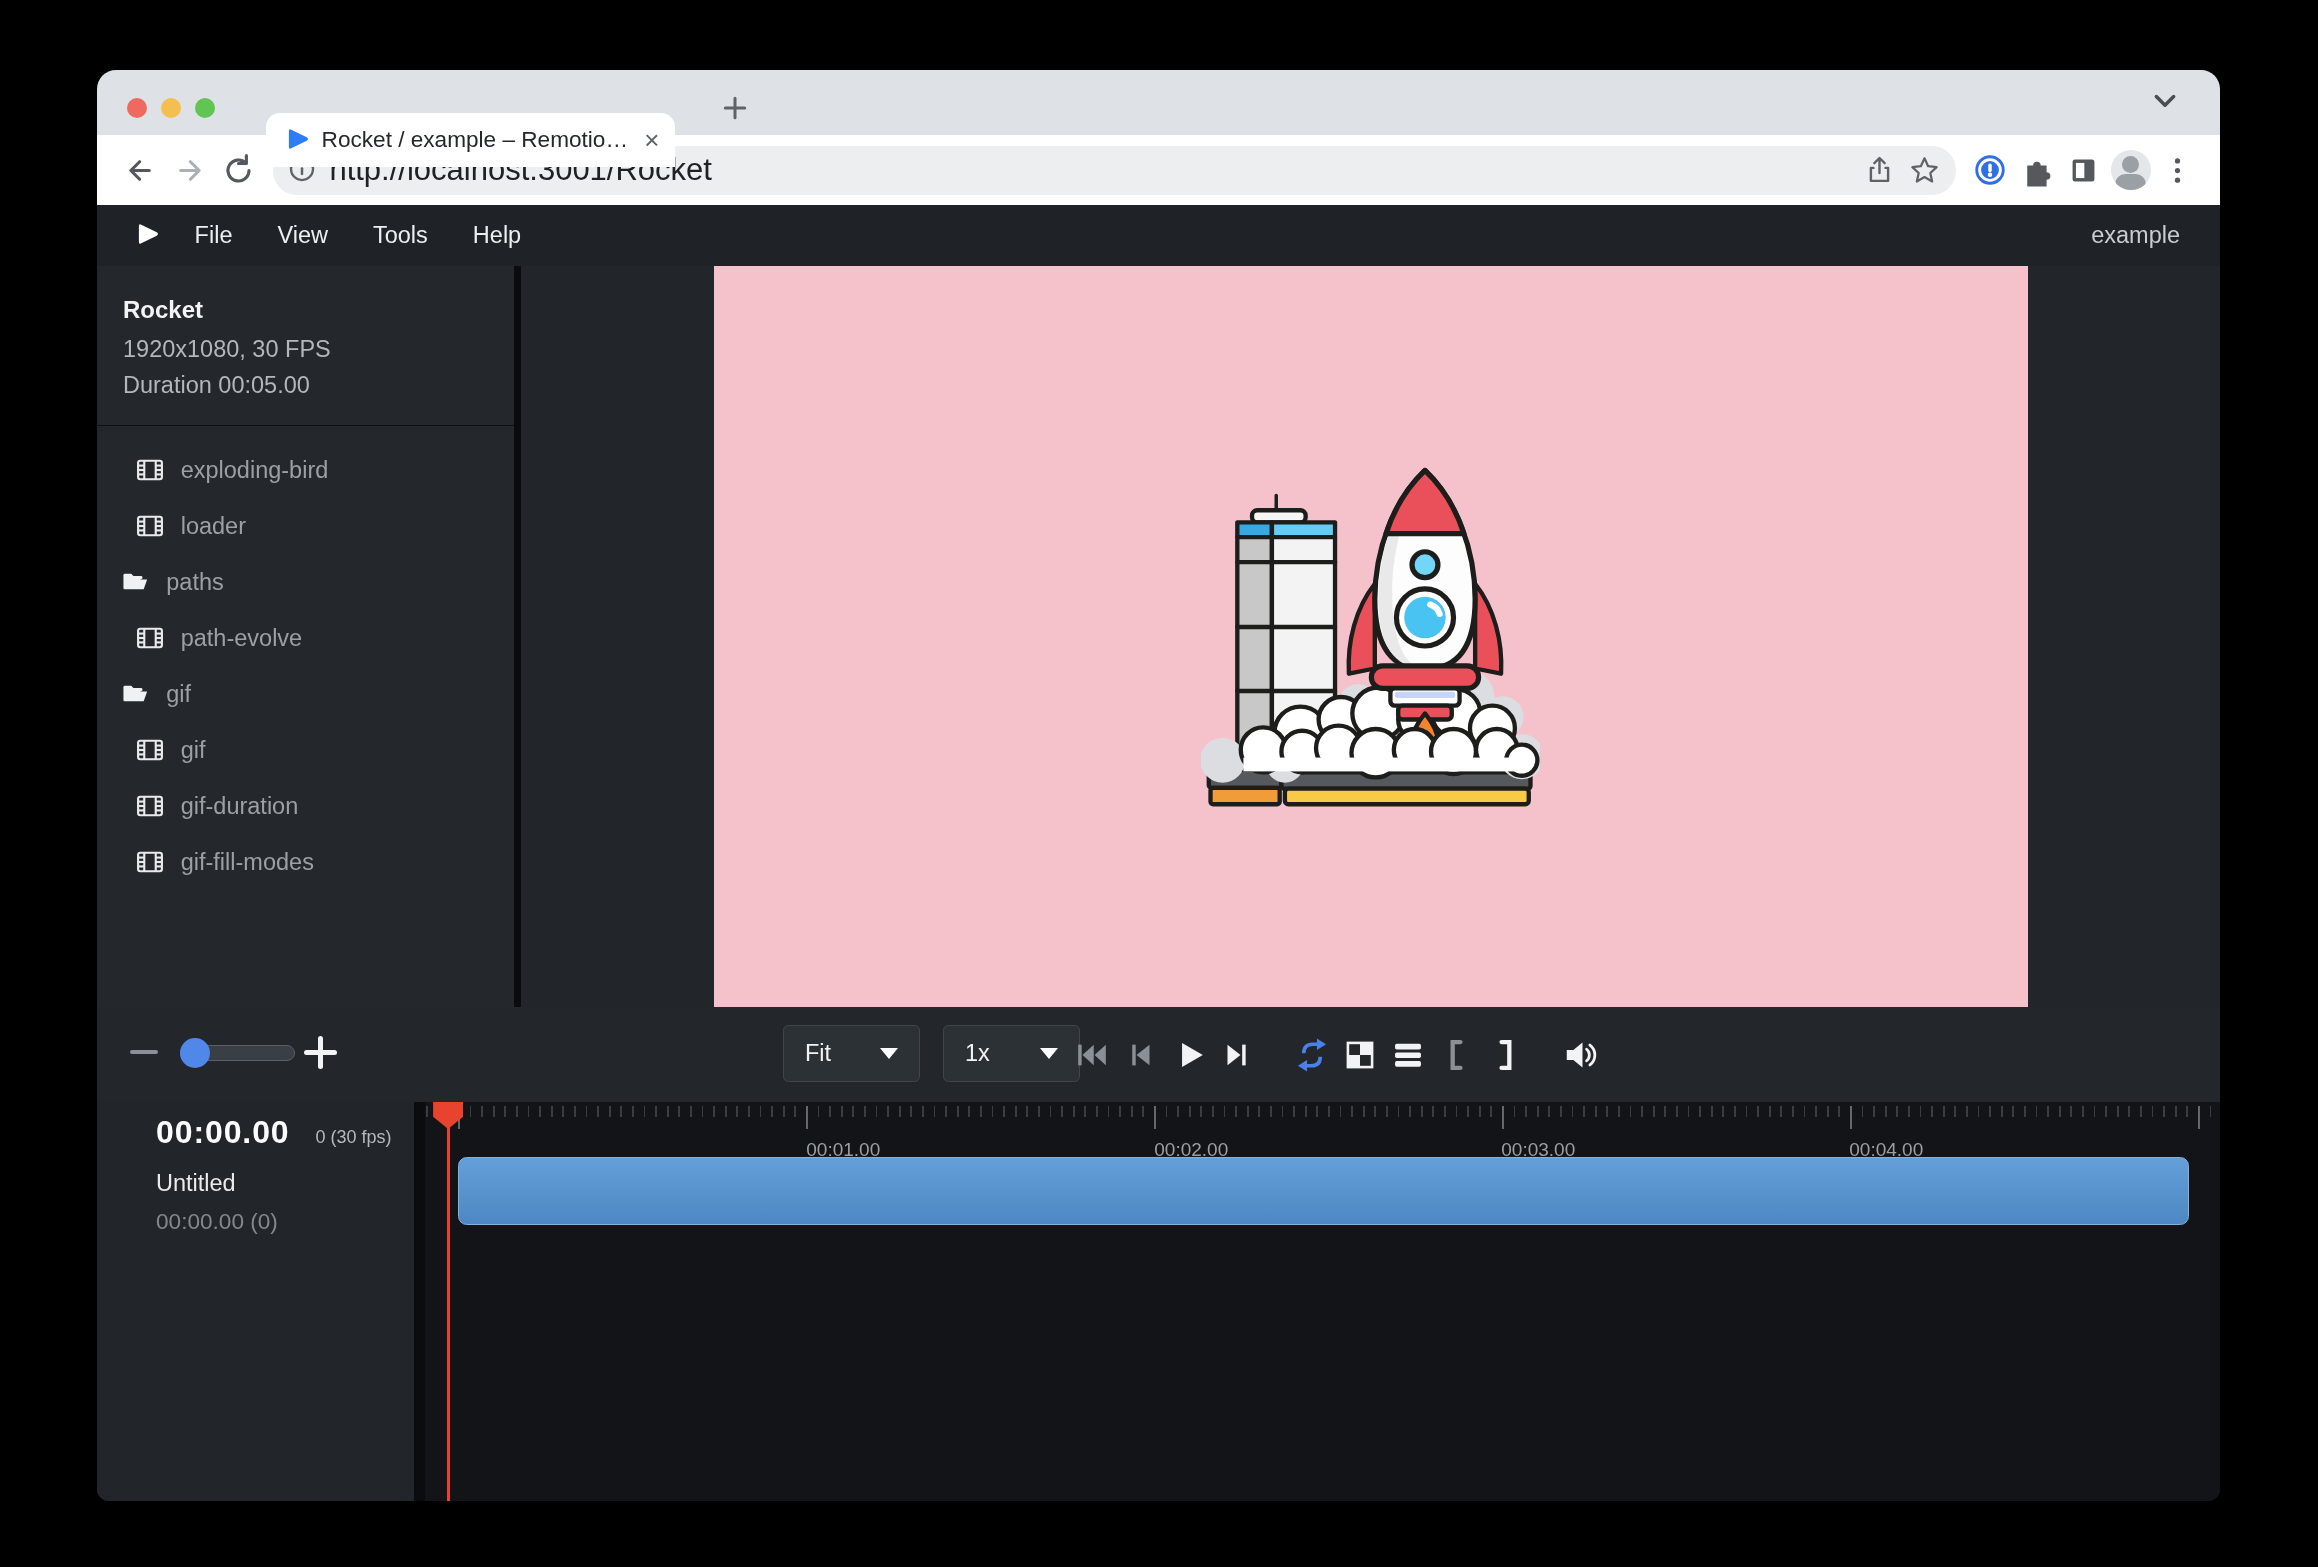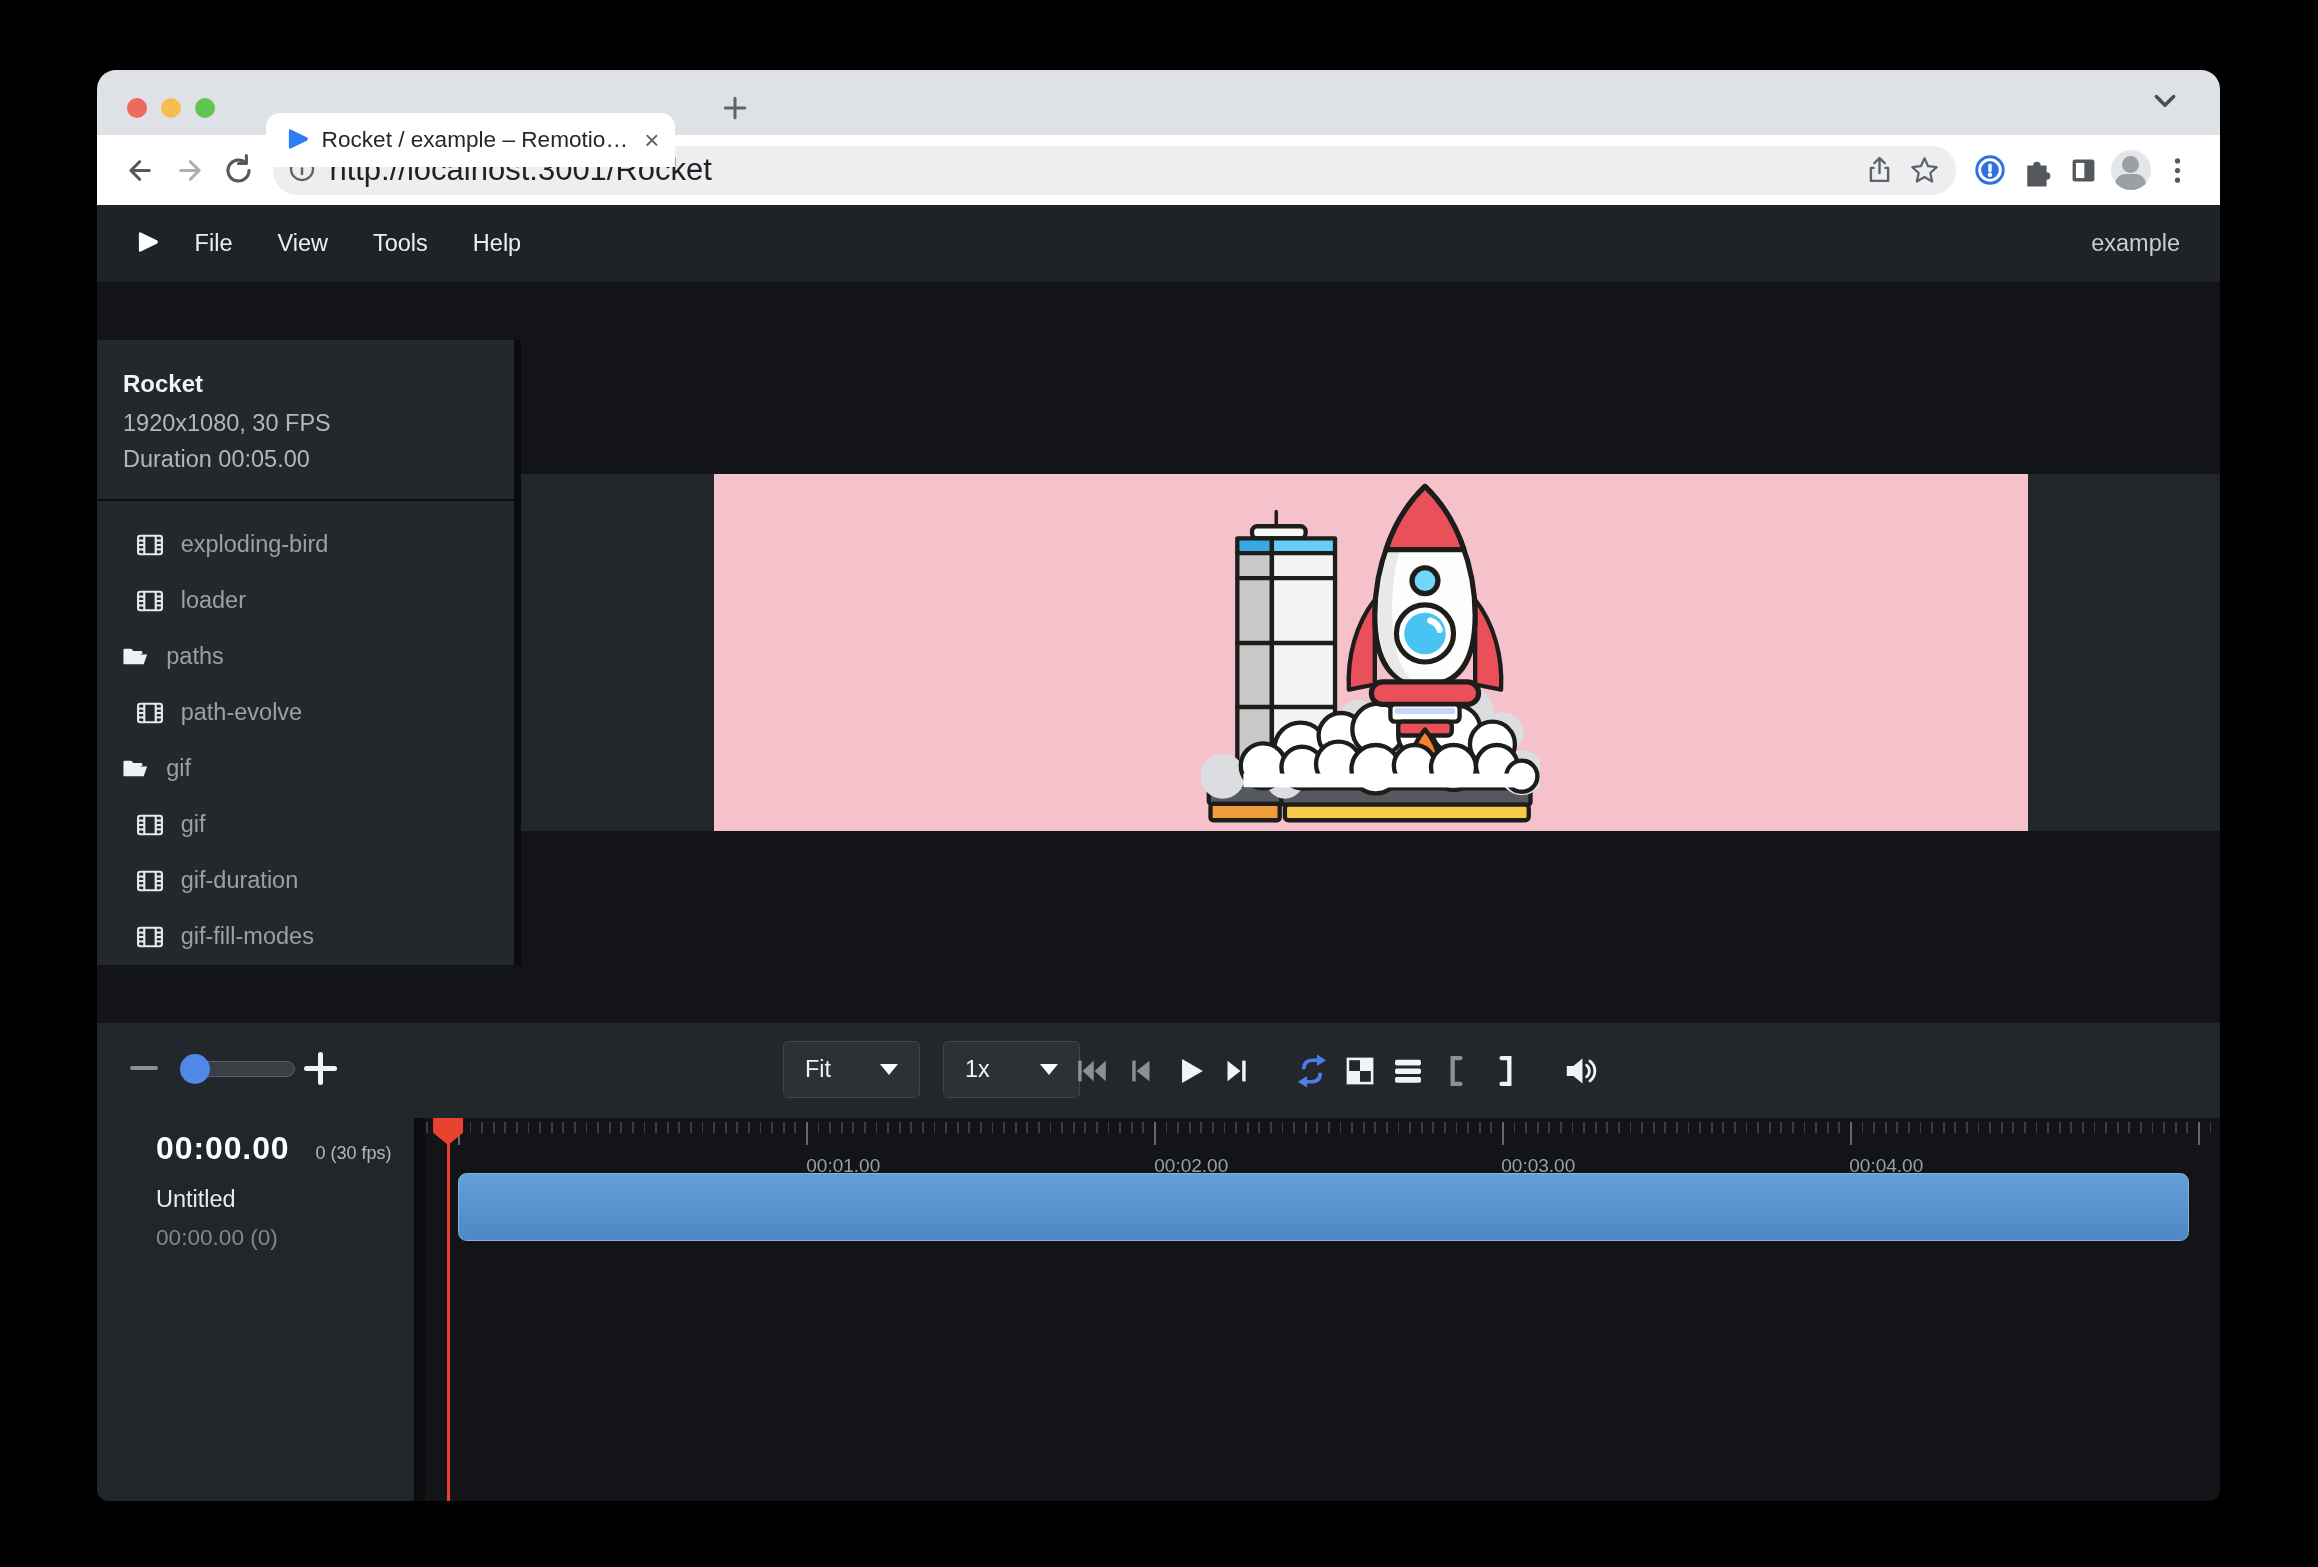--- a/index.html
+++ b/index.html
@@ -25,27 +25,27 @@
   .navbtn{width:49px;height:49px;display:flex;align-items:center;justify-content:center;flex:0 0 auto;}
   .urlpill{flex:1;height:49px;margin:0 10.4px;background:#eceef0;border-radius:24px;display:flex;align-items:center;padding:0 8.7px 0 14px;}
   .url-text{font-size:31px;color:#202124;margin-left:12px;flex:1;white-space:nowrap;overflow:hidden;}
   .pill-ic{width:45px;height:45px;display:flex;align-items:center;justify-content:center;flex:0 0 auto;}
   .ric{width:47px;height:47px;display:flex;align-items:center;justify-content:center;flex:0 0 auto;}
   .avatar{width:40px;height:40px;border-radius:50%;background:#e4e7ea;overflow:hidden;position:relative;}
   .avatar .head{position:absolute;left:11.3px;top:6px;width:17.4px;height:17.4px;border-radius:50%;background:#9aa0a6;}
   .avatar .bod{position:absolute;left:4.3px;top:24px;width:31px;height:19px;border-radius:10.4px 10.4px 0 0;background:#9aa0a6;}
 
   
-  .menubar{height:77px;background:#1f2327;display:flex;align-items:center;padding:0 40px;flex:0 0 auto;}
+  .menubar{height:61px;background:#1f2327;display:flex;align-items:center;padding:0 40px;flex:0 0 auto;}
   .menu-items{display:flex;gap:45px;margin-left:35px;}
   .menu-item{font-size:23.5px;color:#eceff1;}
   .menu-right{margin-left:auto;font-size:23.5px;color:#c9ccd0;}
 
   
-  .main{flex:0 0 741px;display:flex;min-height:0;align-items:center;}
+  .main{flex:0 0 741px;display:flex;min-height:0;}
   .sidebar{flex:0 0 424px;background:#24282c;border-right:7.8px solid #0a0b0d;overflow:hidden;}
   .comp-info{padding:30px 0 0 26px;}
   .comp-name{font-size:24px;font-weight:bold;color:#f2f4f5;margin-bottom:12px;}
   .comp-line{font-size:23.5px;color:#b3b7bb;margin-bottom:8.7px;}
   .sb-divider{height:1.7px;background:#0d0e10;margin-top:26px;}
   .sb-list{padding-top:15.7px;}
   .sb-row{height:56px;display:flex;align-items:center;gap:15.7px;}
   .sb-row.comp{padding-left:38px;}
   .sb-row.folder{padding-left:22.6px;}
   .sb-label{font-size:23.5px;color:#9ba0a4;}

